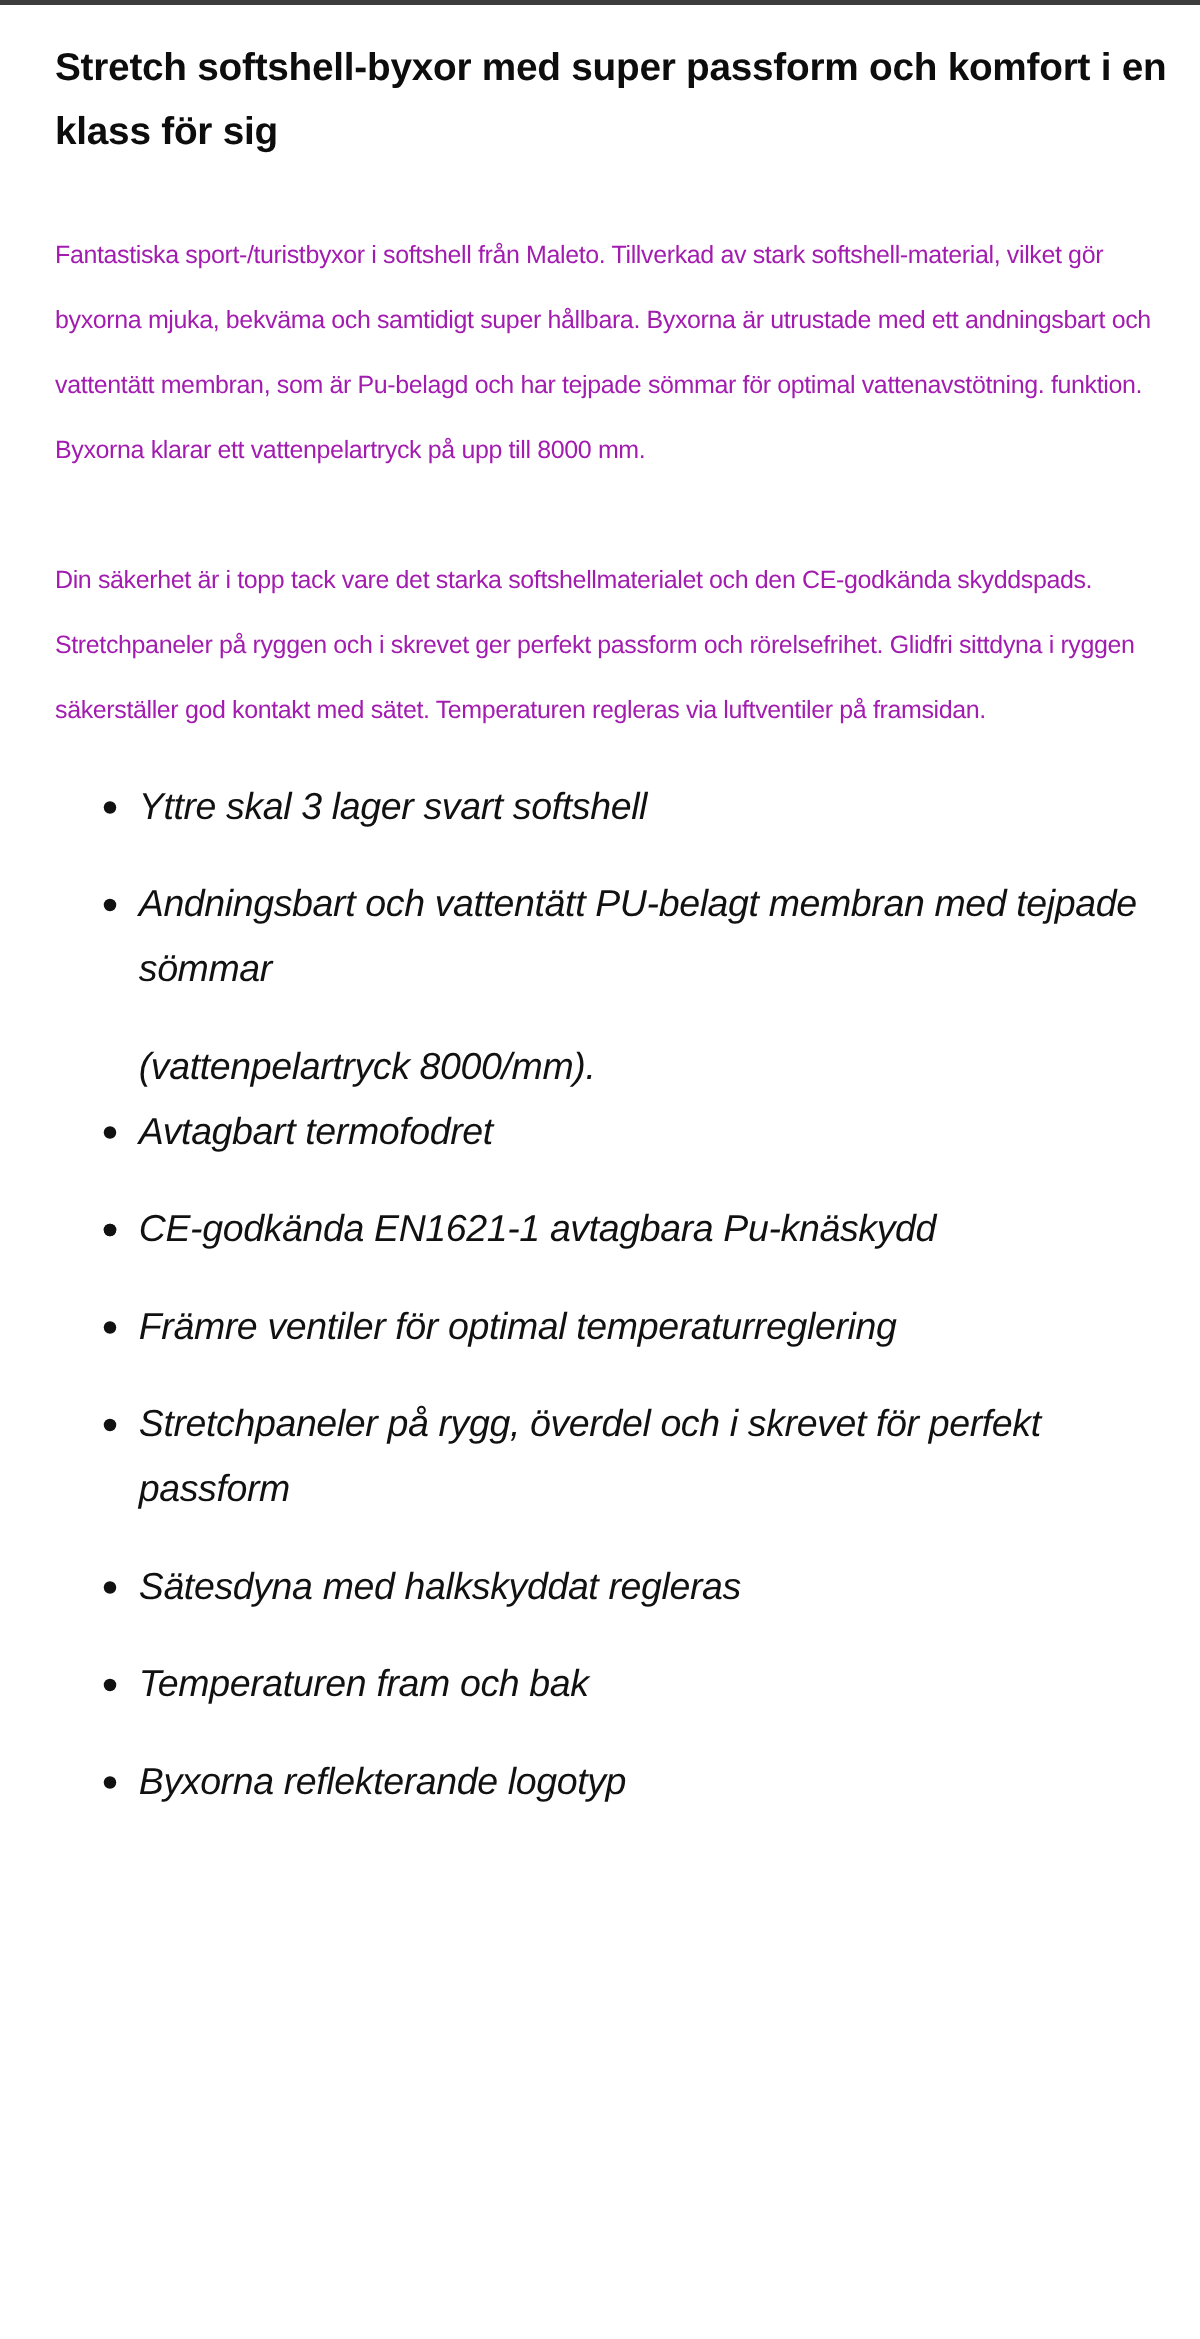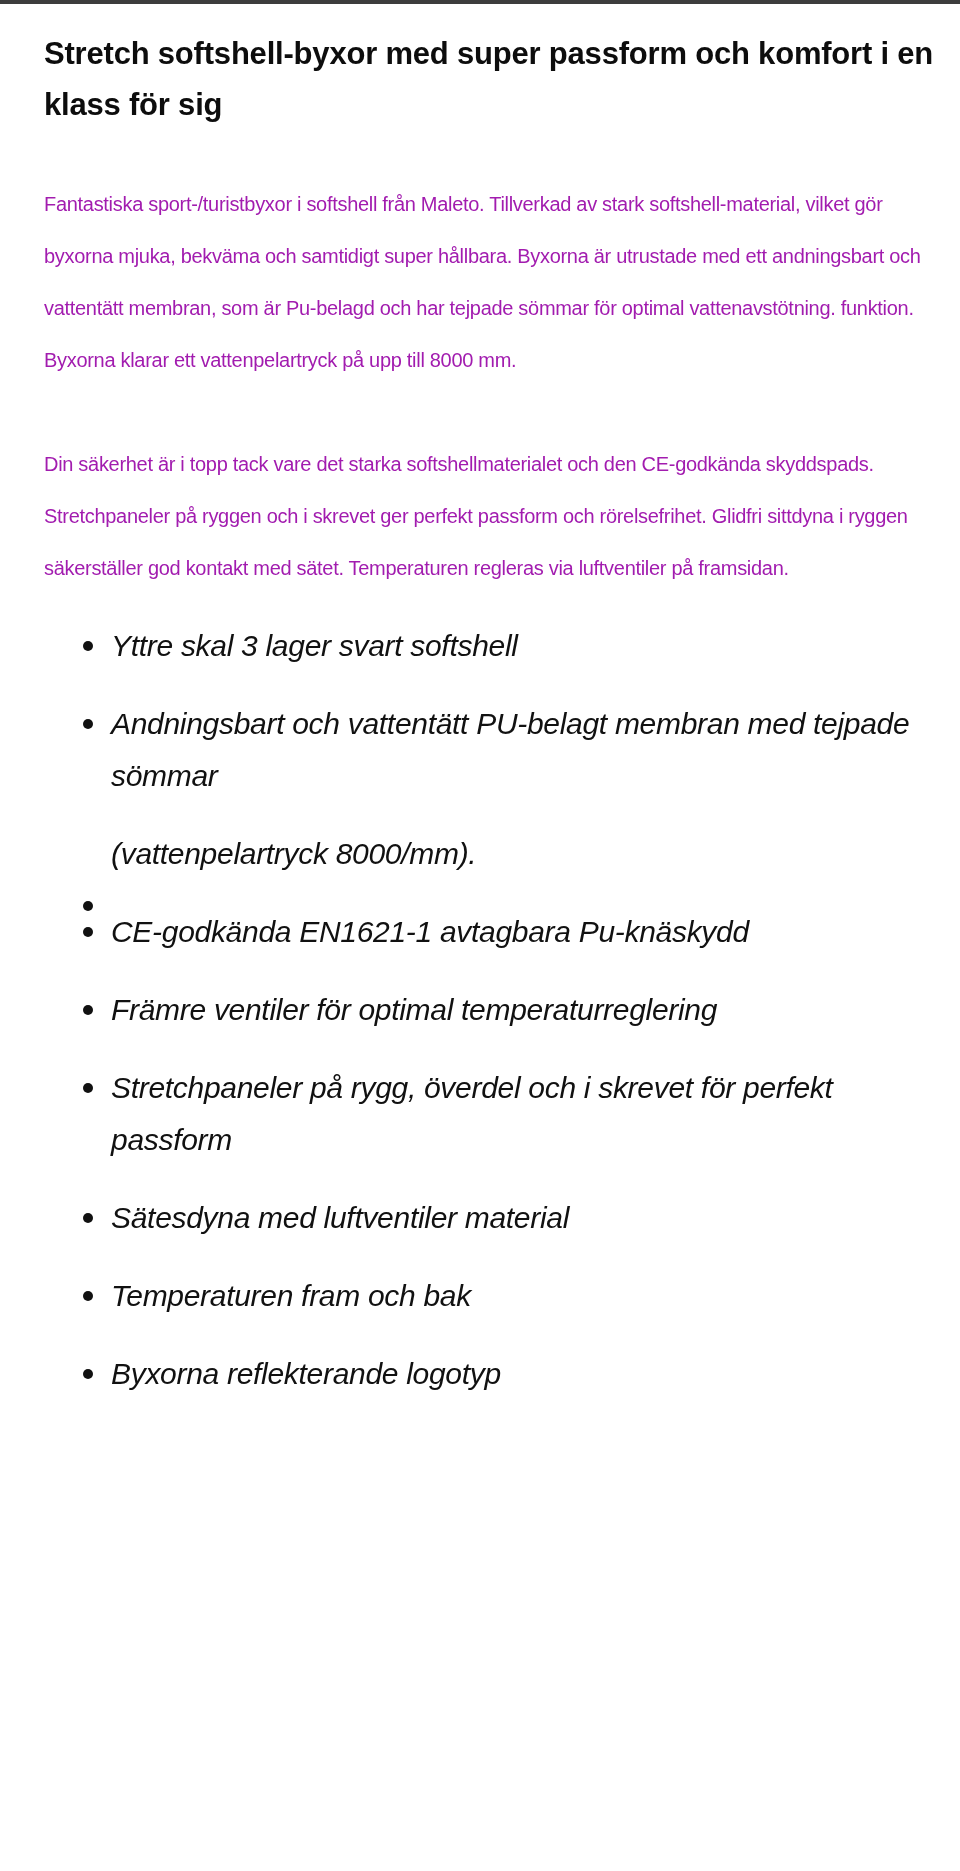--- a/index.html
+++ b/index.html
@@ -86,36 +86,40 @@
       <span class="bullet"></span>
       <span>Yttre skal 3 lager svart softshell</span>
     </li>
     <li class="feature-item tight">
       <span class="bullet"></span>
       <p>Andningsbart och vattentätt PU-belagt membran med tejpade sömmar</p>
       <p class="sub-para">(vattenpelartryck 8000/mm).</p>
     </li>
     <li class="feature-item">
       <span class="bullet"></span>
+      <span>Avtagbart termofodret</span>
+    </li>
+    <li class="feature-item">
+      <span class="bullet"></span>
     </li>
     <li class="feature-item">
       <span class="bullet"></span>
       <span>CE-godkända EN1621-1 avtagbara Pu-knäskydd</span>
     </li>
     <li class="feature-item">
       <span class="bullet"></span>
       <span>Främre ventiler för optimal temperaturreglering</span>
     </li>
     <li class="feature-item">
       <span class="bullet"></span>
       <span>Stretchpaneler på rygg, överdel och i skrevet för perfekt passform</span>
     </li>
     <li class="feature-item">
       <span class="bullet"></span>
-      <span>Sätesdyna med luftventiler material</span>
+      <span>Sätesdyna med halkskyddat regleras</span>
     </li>
     <li class="feature-item">
       <span class="bullet"></span>
       <span>Temperaturen fram och bak</span>
     </li>
     <li class="feature-item">
       <span class="bullet"></span>
       <span>Byxorna reflekterande logotyp</span>
     </li>
   </ul>

